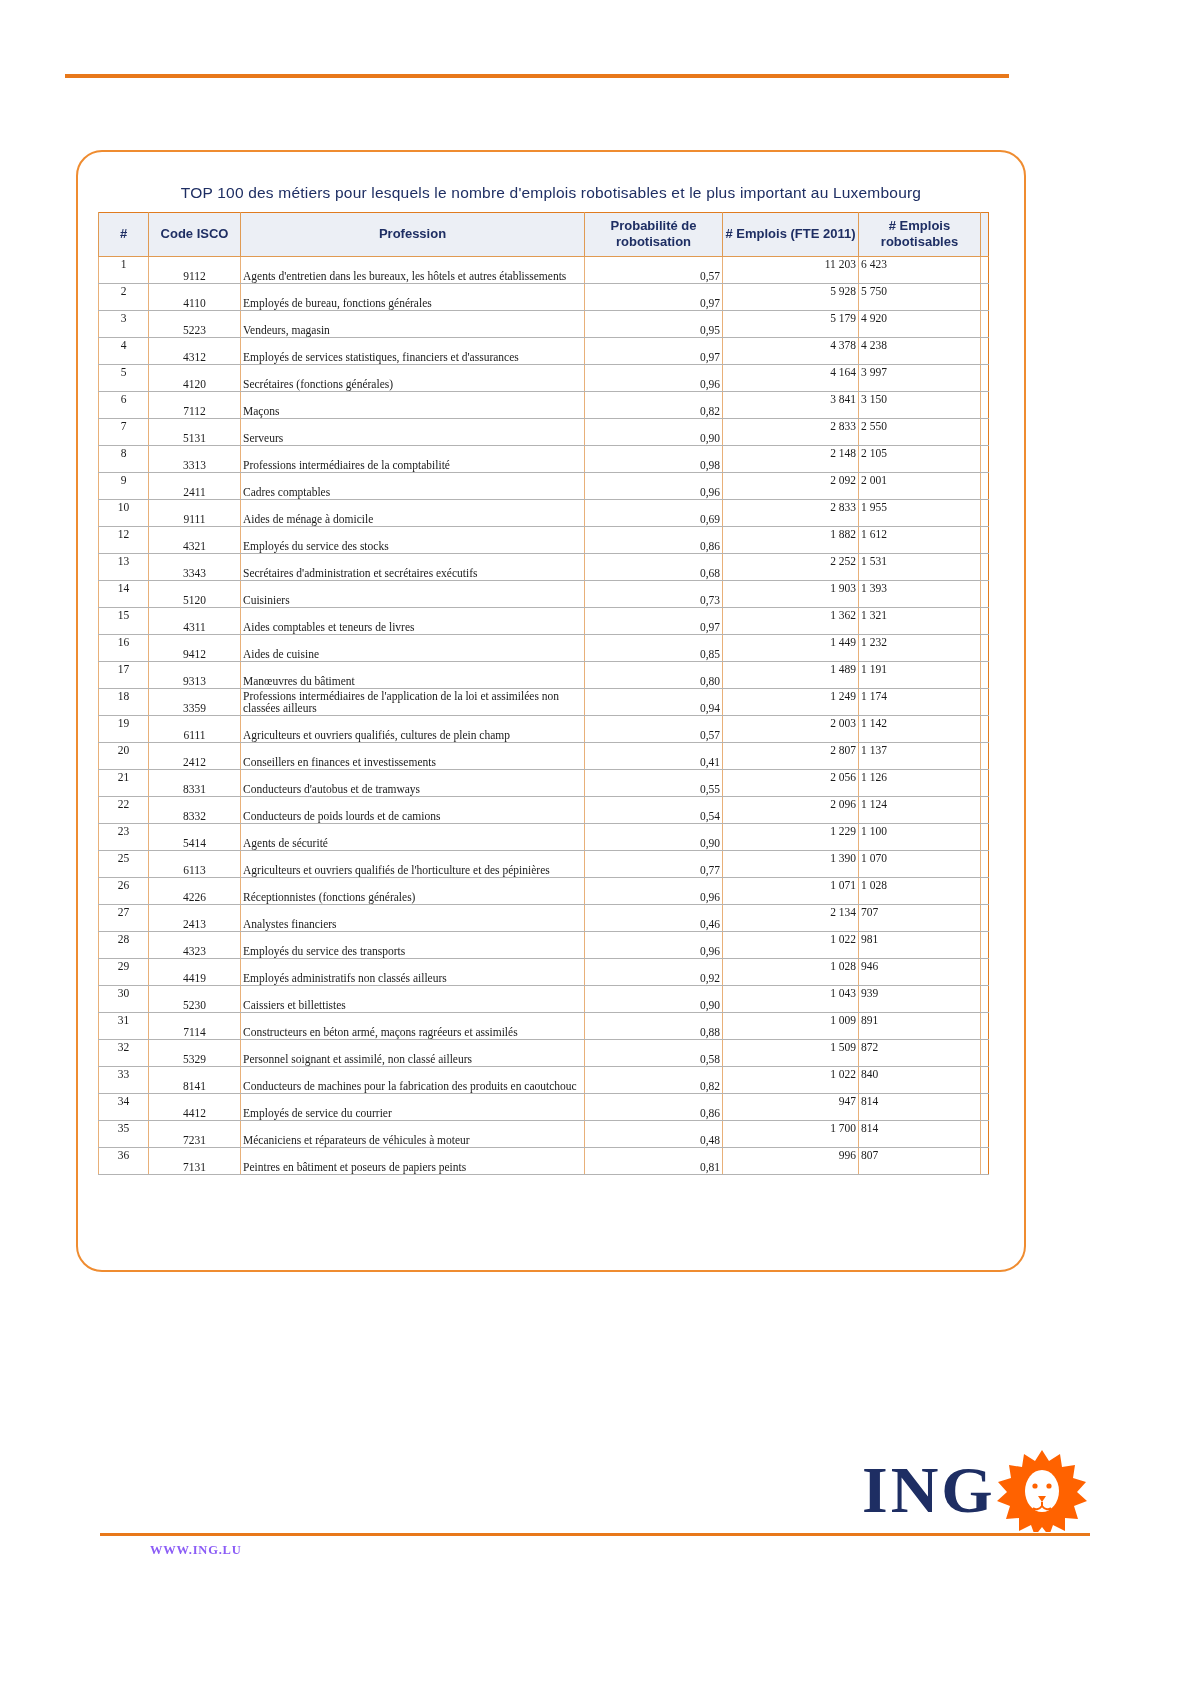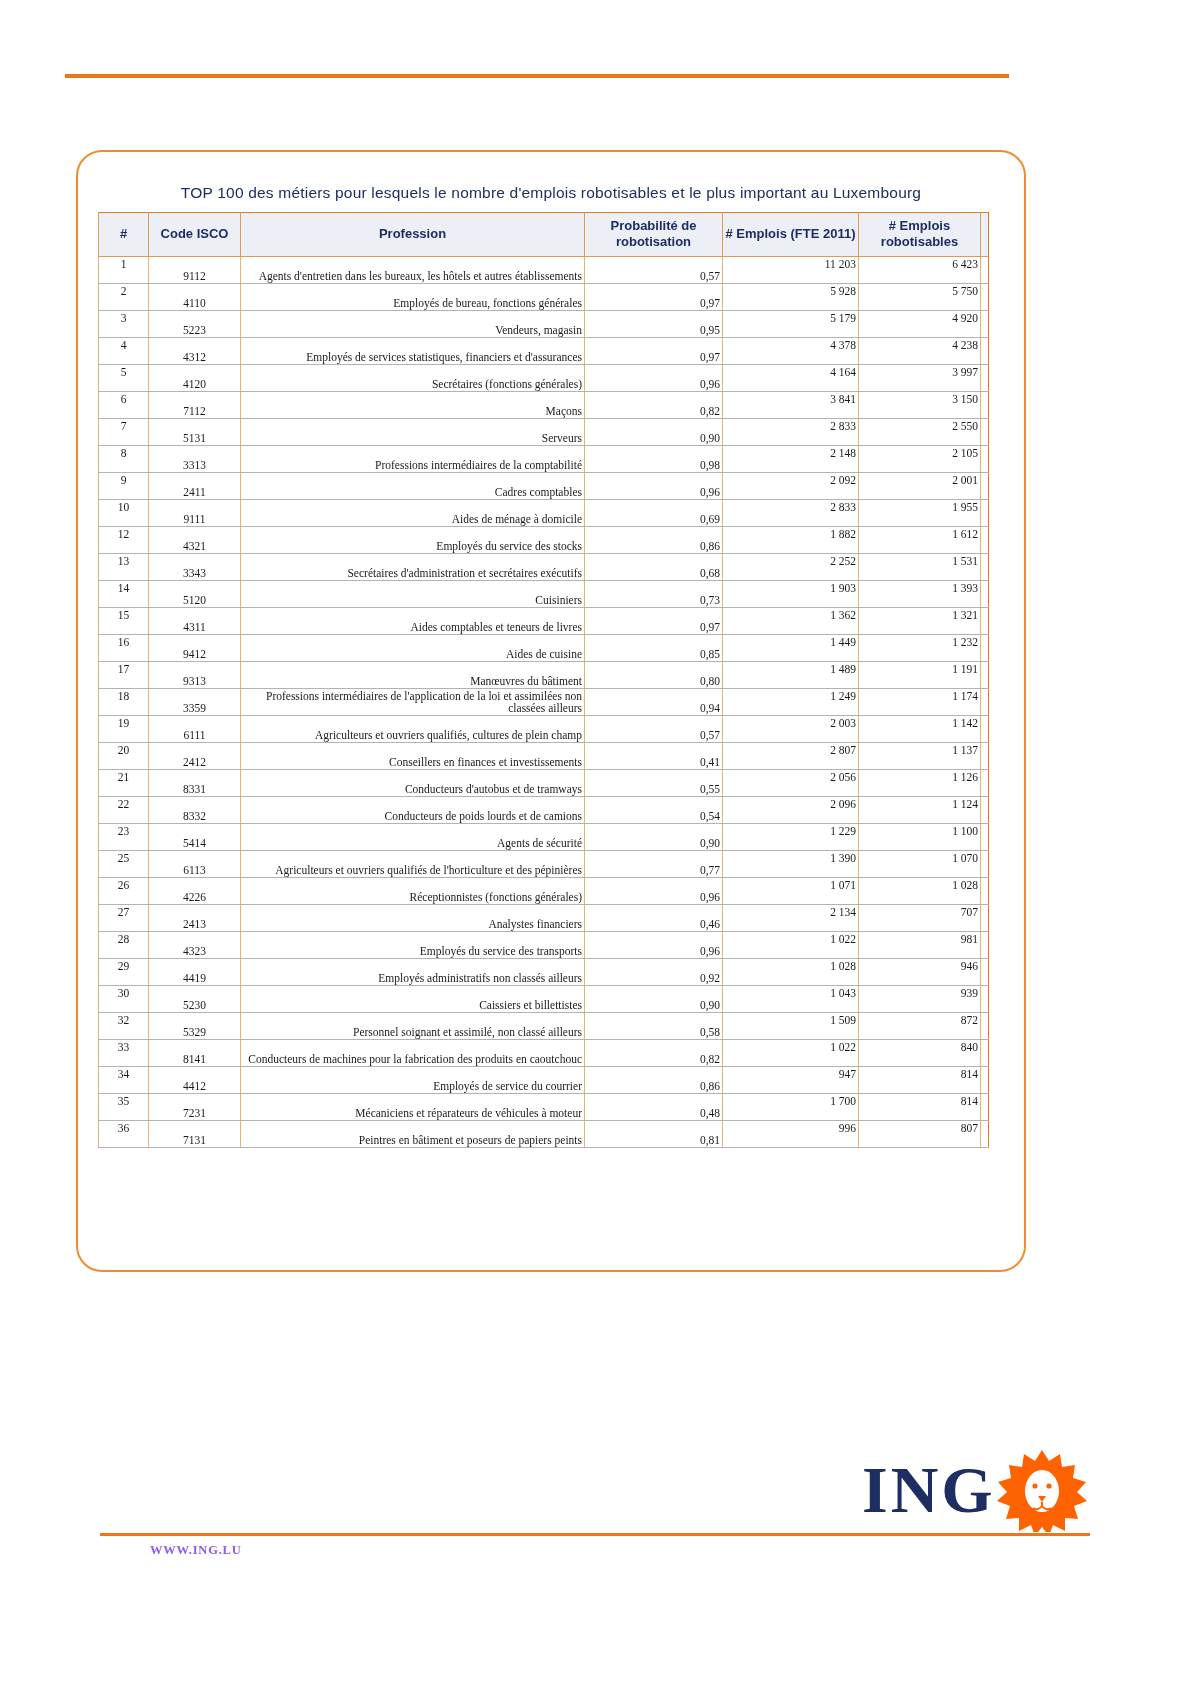--- a/index.html
+++ b/index.html
@@ -34,24 +34,24 @@
   table.data td {
     border-left:1px solid #e8b079; border-bottom:1px solid #b3b3b3;
     font-family:"Liberation Serif", serif; font-size:11.5px; color:#1a1a1a;
     padding:1px 2px; height:24px; overflow:hidden;
   }
   td.c-rank {
     font-family:"Liberation Sans", sans-serif; font-size:15px; color:#24367a;
     text-align:center; vertical-align:top; padding-top:3px; background:#fff;
   }
   td.c-code   { text-align:center; vertical-align:bottom; padding-bottom:2px; }
-  td.c-prof   { text-align:right;   vertical-align:bottom; padding-bottom:2px; padding-left:3px; }
+  td.c-prof   { text-align:left;   vertical-align:bottom; padding-bottom:2px; padding-left:3px; }
   td.c-prob   { text-align:right;  vertical-align:bottom; padding-bottom:2px; padding-right:4px; }
   td.c-fte    { text-align:right;  vertical-align:top;    padding-top:3px; padding-right:9px; }
-  td.c-rob    { text-align:right;  vertical-align:top;    padding-top:3px; padding-right:5px; }
+  td.c-rob    {  vertical-align:top;    padding-top:3px; padding-right:5px; }
   td.c-spacer { border-left:1px solid #e8b079; }
   .footer-logo {
     position:absolute; left:862px; top:1448px;
     display:flex; align-items:center; 
   }
   .logo-text {
     font-family:"Liberation Serif", serif; font-weight:bold;
     font-size:66px; color:#1e2e63; letter-spacing:3px; line-height:1;
   }
   .bottom-rule {
@@ -370,20 +370,29 @@
   <tr>
     <td class="c-rank">30</td>
     <td class="c-code">5230</td>
     <td class="c-prof">Caissiers et billettistes</td>
     <td class="c-prob">0,90</td>
     <td class="c-fte">1 043</td>
     <td class="c-rob">939</td>
     <td class="c-spacer"></td>
   </tr>
 
+  <tr>
+    <td class="c-rank">31</td>
+    <td class="c-code">7114</td>
+    <td class="c-prof">Constructeurs en béton armé, maçons ragréeurs et assimilés</td>
+    <td class="c-prob">0,88</td>
+    <td class="c-fte">1 009</td>
+    <td class="c-rob">891</td>
+    <td class="c-spacer"></td>
+  </tr>
 
   <tr>
     <td class="c-rank">32</td>
     <td class="c-code">5329</td>
     <td class="c-prof">Personnel soignant et assimilé, non classé ailleurs</td>
     <td class="c-prob">0,58</td>
     <td class="c-fte">1 509</td>
     <td class="c-rob">872</td>
     <td class="c-spacer"></td>
   </tr>

